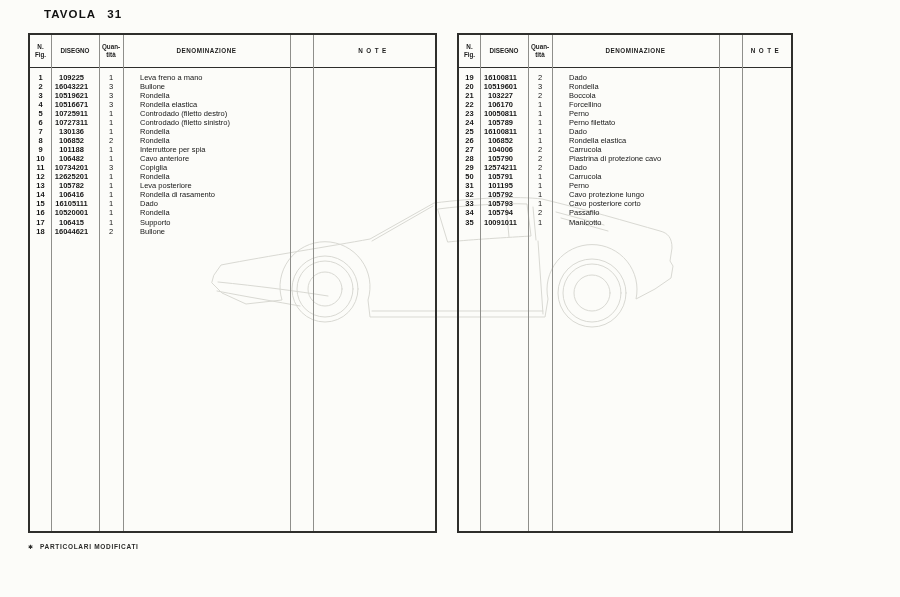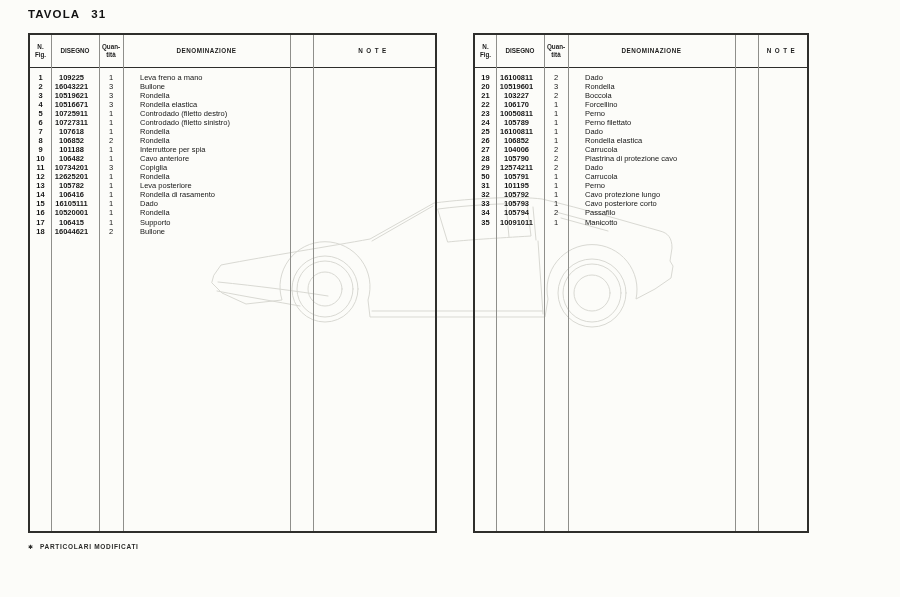--- a/index.html
+++ b/index.html
@@ -4,30 +4,30 @@
 <style>
   html,body{margin:0;padding:0;}
   body{
     width:900px;height:597px;position:relative;overflow:hidden;
     background:#fcfcf9;color:#161616;
     font-family:"Liberation Sans","DejaVu Sans",sans-serif;
   }
   .page{position:absolute;inset:0;}
   .car-watermark{position:absolute;left:0;top:0;z-index:1;}
   .title{
-    position:absolute;left:28px;top:8px;margin:0;z-index:3;
+    position:absolute;left:44px;top:8px;margin:0;z-index:3;
     font-size:11.5px;font-weight:bold;letter-spacing:1.1px;
     display:flex;gap:11px;color:#111;
   }
   .parts-table{
     position:absolute;top:33px;height:500px;box-sizing:border-box;
     border:2px solid #2e2e2c;z-index:2;background:transparent;
   }
   .parts-table.left{left:28px;width:409px;}
-  .parts-table.right{left:457px;width:336px;margin-left:16px;}
+  .parts-table.right{left:457px;width:336px;}
   .thead{
     position:absolute;left:0;right:0;top:0;height:32px;
     border-bottom:1.5px solid #2e2e2c;
   }
   .h{
     position:absolute;top:50%;transform:translateY(-50%);
     font-weight:bold;font-size:6.3px;line-height:1.25;text-align:center;
     white-space:pre-line;color:#1c1c1c;
   }
   .h.fig{left:0;width:21px;}
@@ -144,21 +144,21 @@
 
         <div class="row">
           <span class="c fig">6</span>
           <span class="c dis">10727311</span>
           <span class="c qty">1</span>
           <span class="c den">Controdado (filetto sinistro)</span>
         </div>
 
         <div class="row">
           <span class="c fig">7</span>
-          <span class="c dis">107618</span>
+          <span class="c dis">130136</span>
           <span class="c qty">1</span>
           <span class="c den">Rondella</span>
         </div>
 
         <div class="row">
           <span class="c fig">8</span>
           <span class="c dis">106852</span>
           <span class="c qty">2</span>
           <span class="c den">Rondella</span>
         </div>

